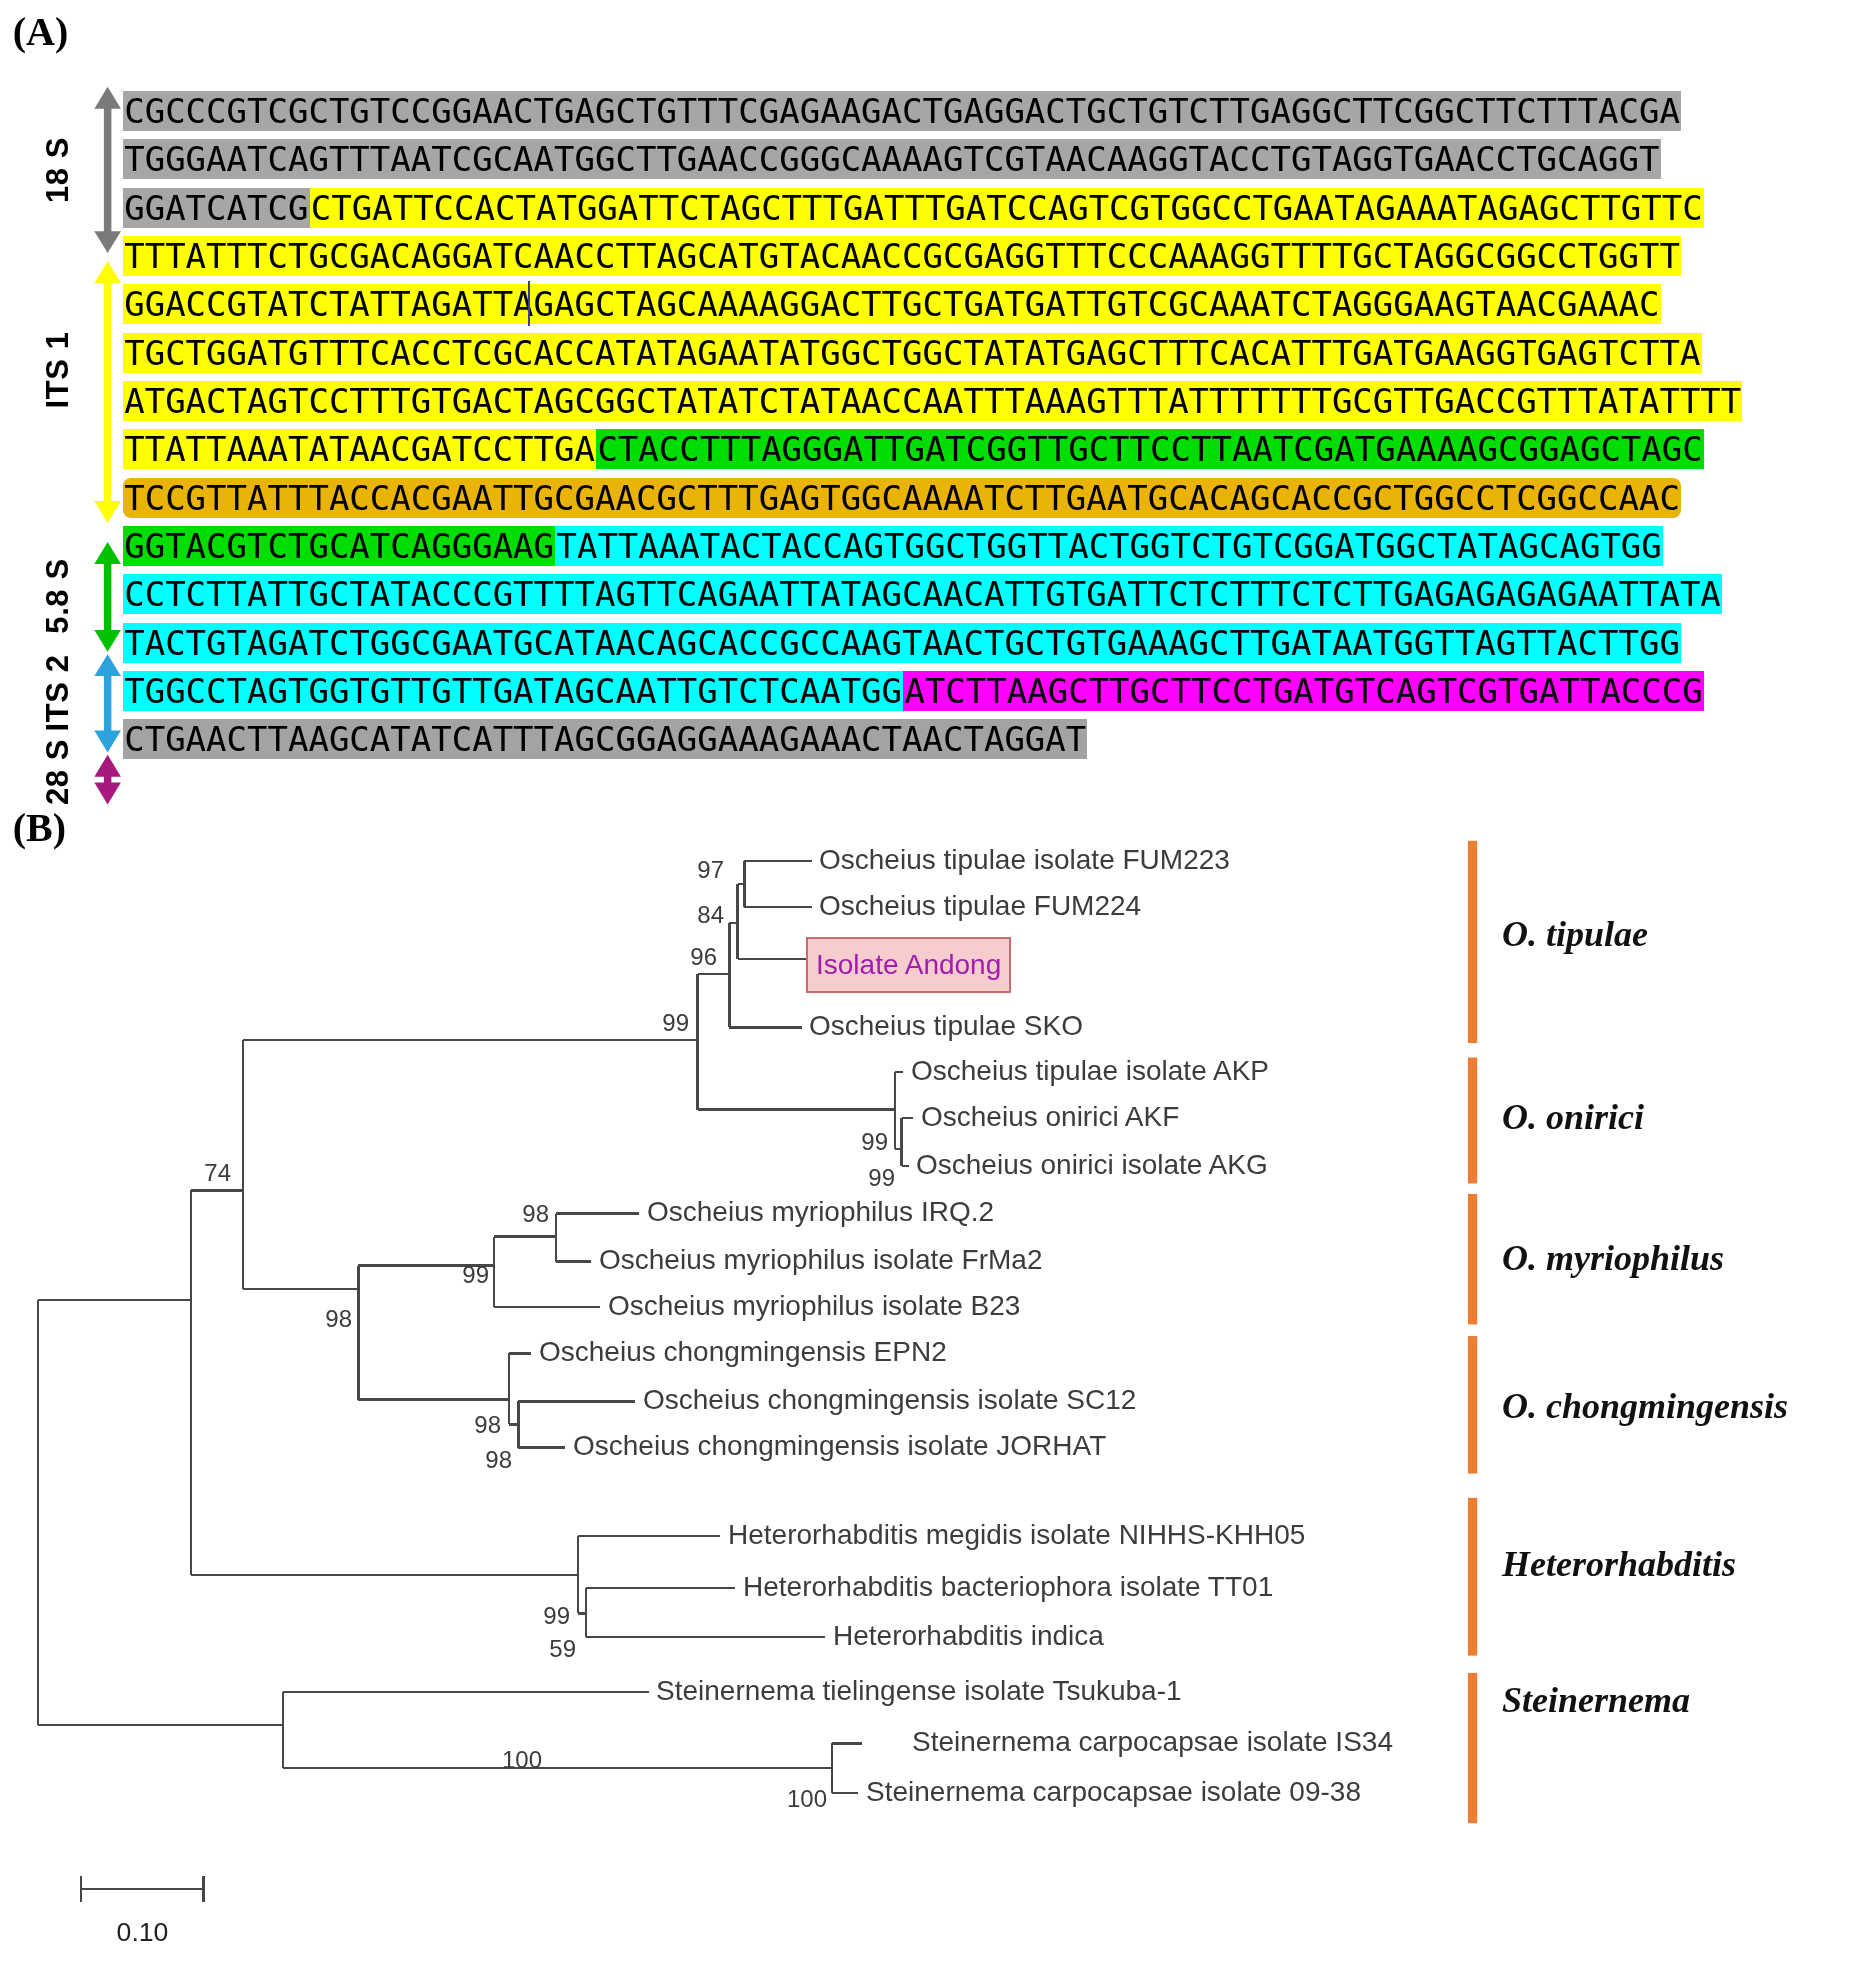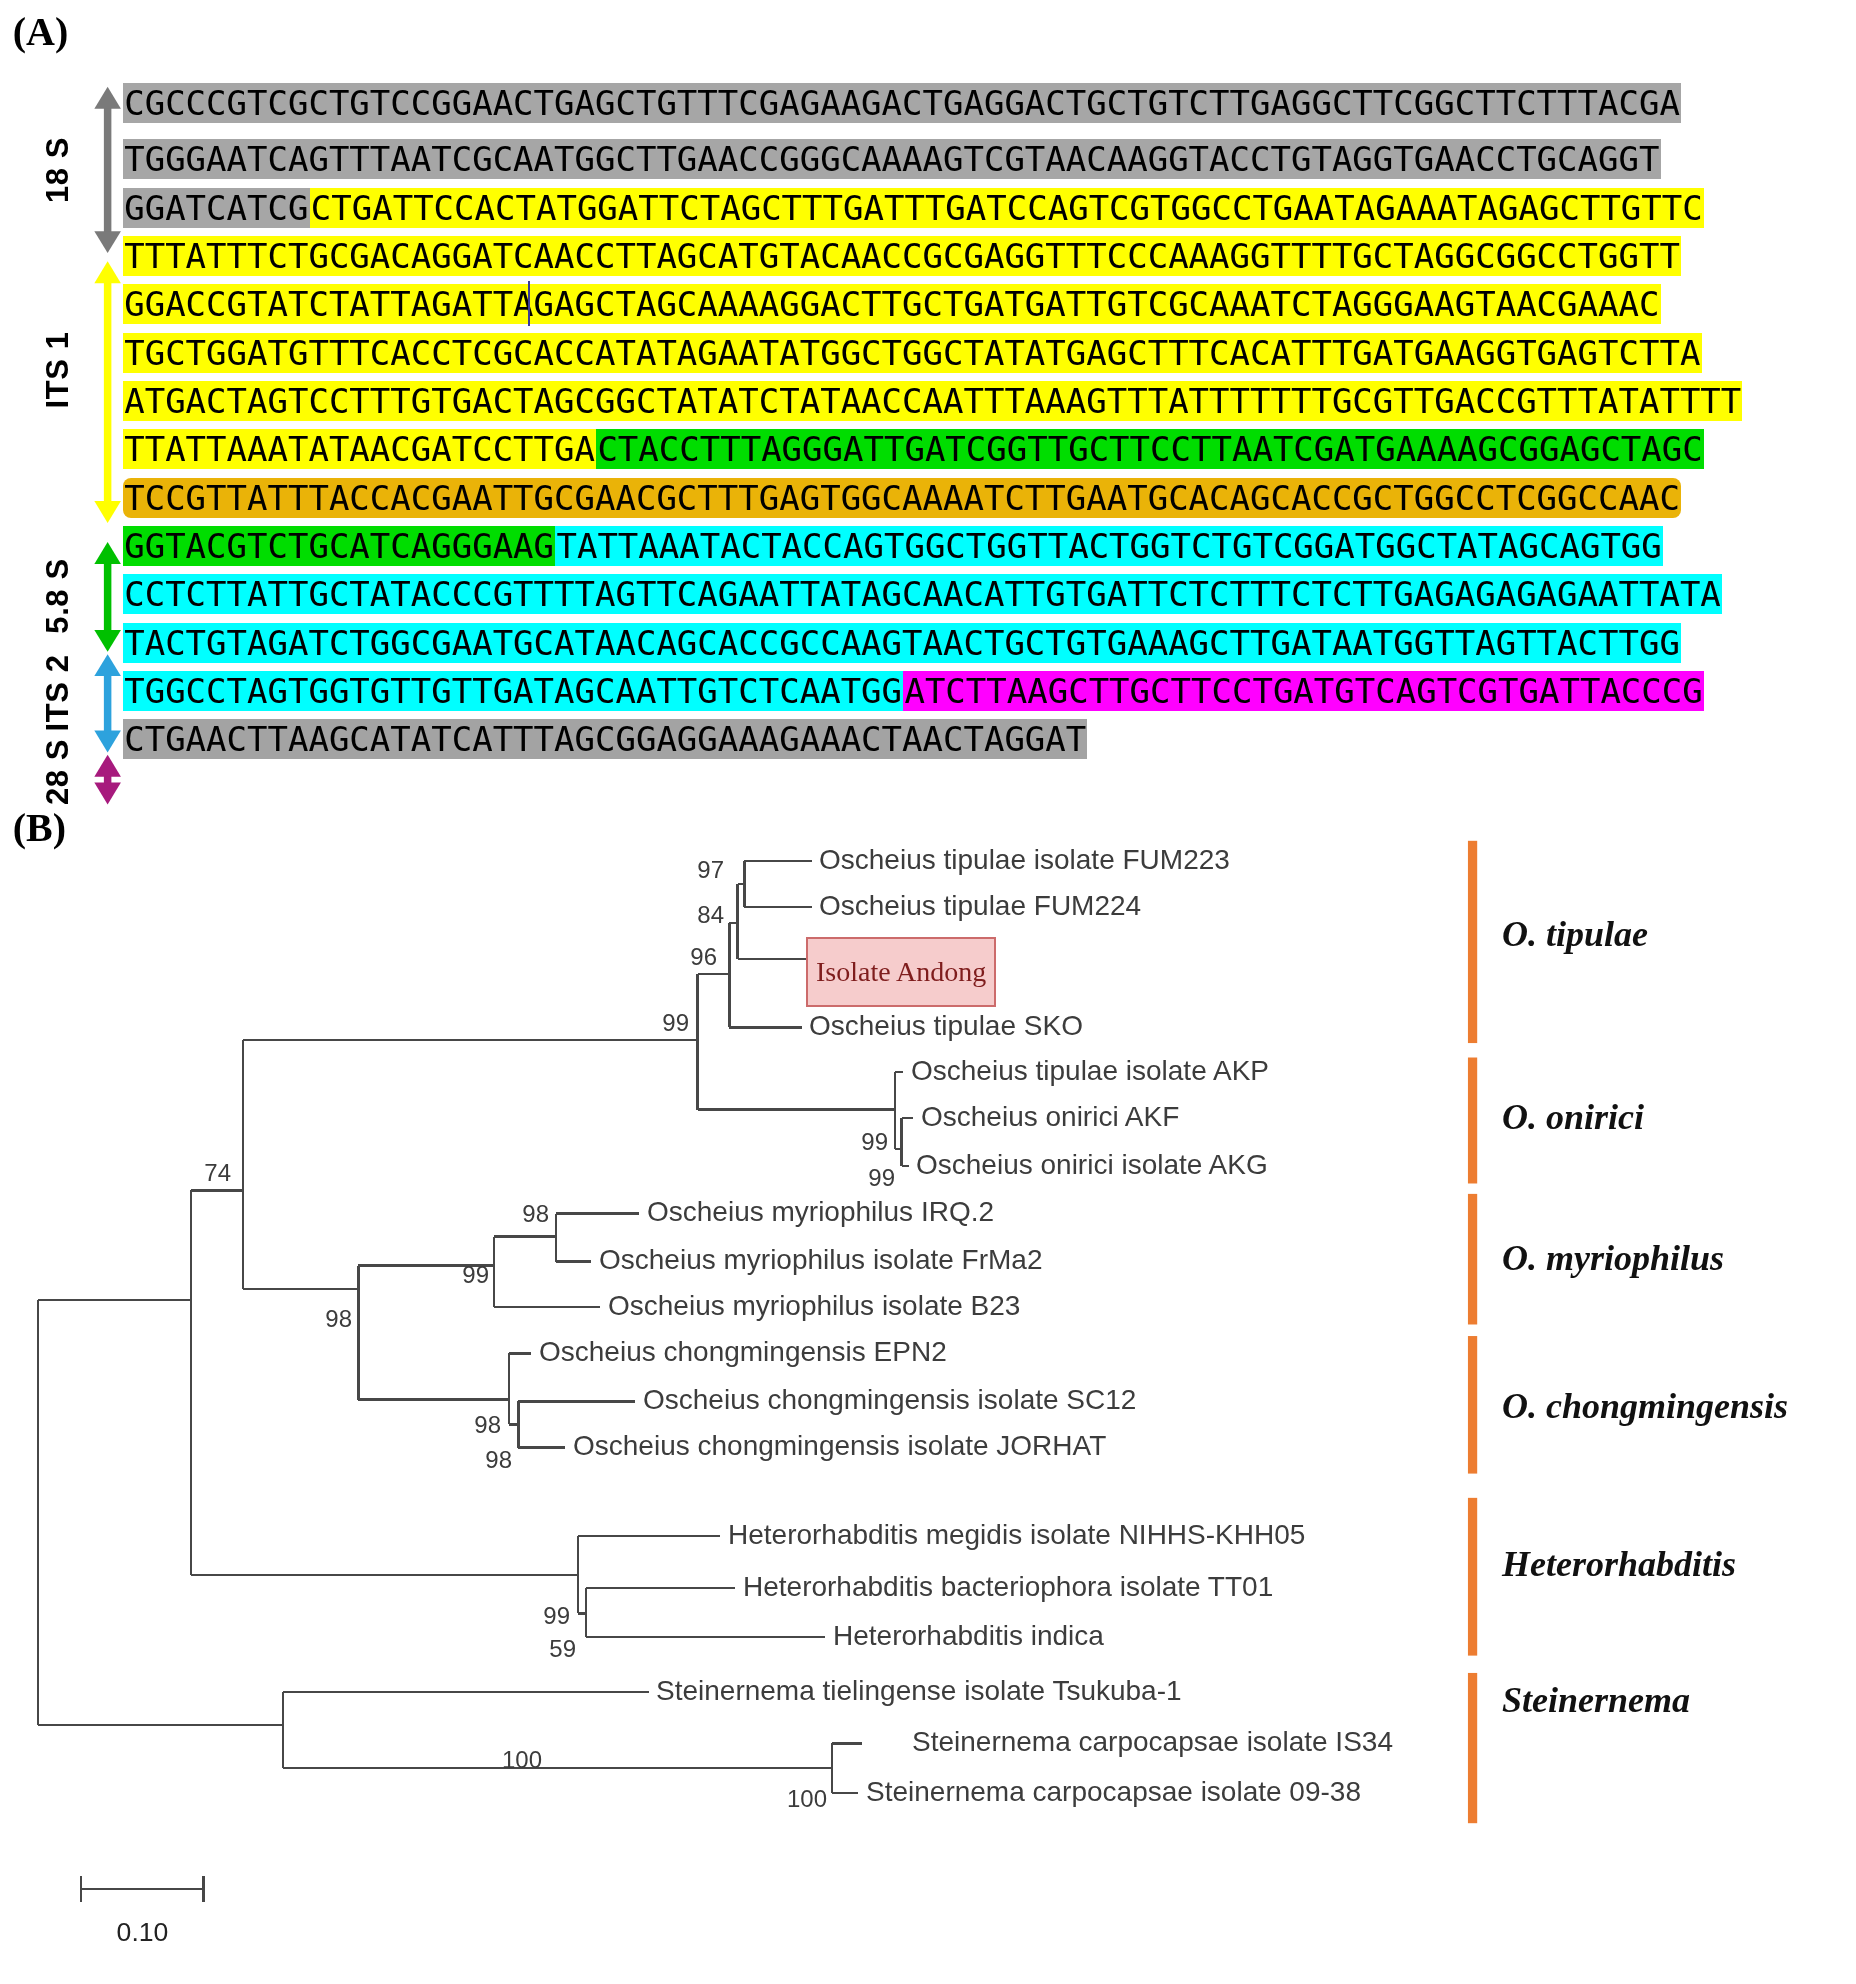--- a/index.html
+++ b/index.html
@@ -9,21 +9,21 @@
   
   #sequence-block{position:absolute;left:0;top:0;width:100%;height:838px;}
   .seq-row{position:absolute;left:123px;white-space:pre;
            font:34px "DejaVu Sans Mono",monospace;line-height:42px;color:#000;}
   .seq-row span{padding:0 1.2px;}
   .seq-cursor{position:absolute;top:-1.7px;width:2.3px;height:45px;background:#3a3a99;}
   .region-label{position:absolute;font:bold 31px "Liberation Sans",sans-serif;color:#000;
                 transform:translate(-50%,-50%) rotate(-90deg);white-space:nowrap;letter-spacing:0.6px;}
   
   .tip{position:absolute;font:28px "Liberation Sans",sans-serif;color:#3c3c3c;white-space:nowrap;}
-  .tip-box{background:#f6cccc;border:2.9px solid #cc6b6b;color:#7f1d1d;padding:17px 8px;font-family:Liberation Serif, serif;}
+  .tip-box{background:#f6cccc;border:2.9px solid #cc6b6b;color:#a21caf;padding:10px 8px;}
   .bs{position:absolute;font:24px "Liberation Sans",sans-serif;color:#3c3c3c;
       width:87px;text-align:right;white-space:nowrap;}
   .grp{position:absolute;font:italic bold 36px "Liberation Serif",serif;color:#111;white-space:nowrap;}
   .scale-label{position:absolute;left:81px;top:1917px;width:123px;text-align:center;
                font:26.6px "Liberation Sans",sans-serif;color:#222;}
   #fig-svg{position:absolute;left:0;top:0;}
 </style>
 </head>
 <body>
 
@@ -112,21 +112,21 @@
   <g>
       <line x1="140" y1="3269" x2="352" y2="3269" stroke="#474747" stroke-width="4" shape-rendering="crispEdges"></line>
       <line x1="140" y1="3246" x2="140" y2="3292" stroke="#474747" stroke-width="4" shape-rendering="crispEdges"></line>
       <line x1="352" y1="3246" x2="352" y2="3292" stroke="#474747" stroke-width="4" shape-rendering="crispEdges"></line>
     </g>
 </svg>
 
 <div class="panel-letter" style="left:12.7px;top:8px;">(A)</div>
 
 <div id="sequence-block">
-    <div class="seq-row" style="top: 82px;"><span style="background: rgb(166, 166, 166);">CGCCCGTCGCTGTCCGGAACTGAGCTGTTTCGAGAAGACTGAGGACTGCTGTCTTGAGGCTTCGGCTTCTTTACGA</span></div>
+    <div class="seq-row" style="top: 90px;"><span style="background: rgb(166, 166, 166);">CGCCCGTCGCTGTCCGGAACTGAGCTGTTTCGAGAAGACTGAGGACTGCTGTCTTGAGGCTTCGGCTTCTTTACGA</span></div>
     <div class="seq-row" style="top: 138px;"><span style="background: rgb(166, 166, 166);">TGGGAATCAGTTTAATCGCAATGGCTTGAACCGGGCAAAAGTCGTAACAAGGTACCTGTAGGTGAACCTGCAGGT</span></div>
     <div class="seq-row" style="top: 187px;"><span style="background: rgb(166, 166, 166);">GGATCATCG</span><span style="background: rgb(255, 255, 0);">CTGATTCCACTATGGATTCTAGCTTTGATTTGATCCAGTCGTGGCCTGAATAGAAATAGAGCTTGTTC</span></div>
     <div class="seq-row" style="top: 235px;"><span style="background: rgb(255, 255, 0);">TTTATTTCTGCGACAGGATCAACCTTAGCATGTACAACCGCGAGGTTTCCCAAAGGTTTTGCTAGGCGGCCTGGTT</span></div>
     <div class="seq-row" style="top: 283px;"><span style="background: rgb(255, 255, 0);">GGACCGTATCTATTAGATTAGAGCTAGCAAAAGGACTTGCTGATGATTGTCGCAAATCTAGGGAAGTAACGAAAC</span><div class="seq-cursor" style="left: 405px;"></div></div>
     <div class="seq-row" style="top: 332px;"><span style="background: rgb(255, 255, 0);">TGCTGGATGTTTCACCTCGCACCATATAGAATATGGCTGGCTATATGAGCTTTCACATTTGATGAAGGTGAGTCTTA</span></div>
     <div class="seq-row" style="top: 380px;"><span style="background: rgb(255, 255, 0);">ATGACTAGTCCTTTGTGACTAGCGGCTATATCTATAACCAATTTAAAGTTTATTTTTTTGCGTTGACCGTTTATATTTT</span></div>
     <div class="seq-row" style="top: 428px;"><span style="background: rgb(255, 255, 0);">TTATTAAATATAACGATCCTTGA</span><span style="background: rgb(0, 221, 0);">CTACCTTTAGGGATTGATCGGTTGCTTCCTTAATCGATGAAAAGCGGAGCTAGC</span></div>
     <div class="seq-row" style="top: 477px;"><span style="background: #eab308; border-radius: 8px;">TCCGTTATTTACCACGAATTGCGAACGCTTTGAGTGGCAAAATCTTGAATGCACAGCACCGCTGGCCTCGGCCAAC</span></div>
     <div class="seq-row" style="top: 525px;"><span style="background: rgb(0, 221, 0);">GGTACGTCTGCATCAGGGAAG</span><span style="background: rgb(0, 255, 255);">TATTAAATACTACCAGTGGCTGGTTACTGGTCTGTCGGATGGCTATAGCAGTGG</span></div>
     <div class="seq-row" style="top: 573px;"><span style="background: rgb(0, 255, 255);">CCTCTTATTGCTATACCCGTTTTAGTTCAGAATTATAGCAACATTGTGATTCTCTTTCTCTTGAGAGAGAGAATTATA</span></div>

